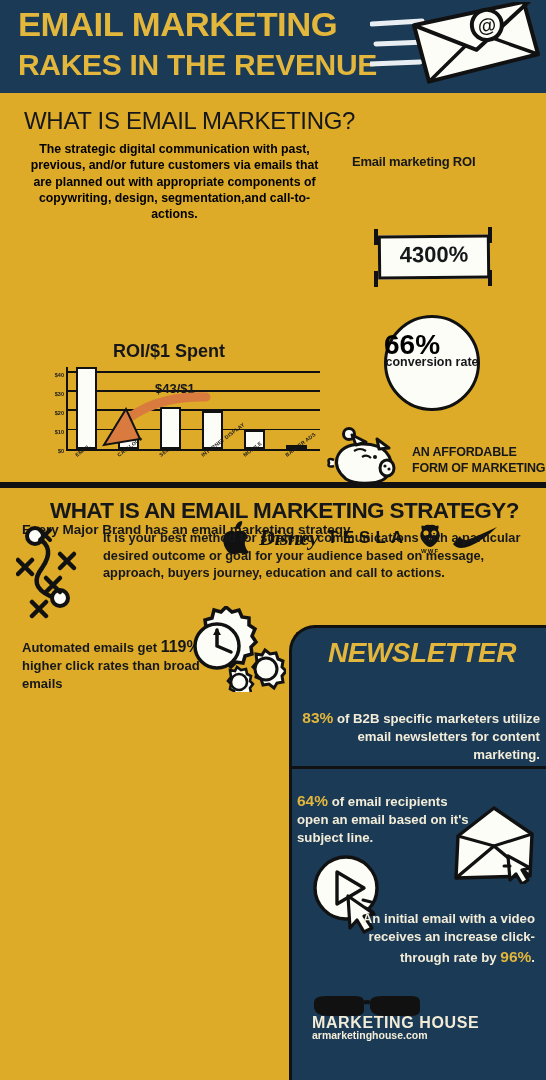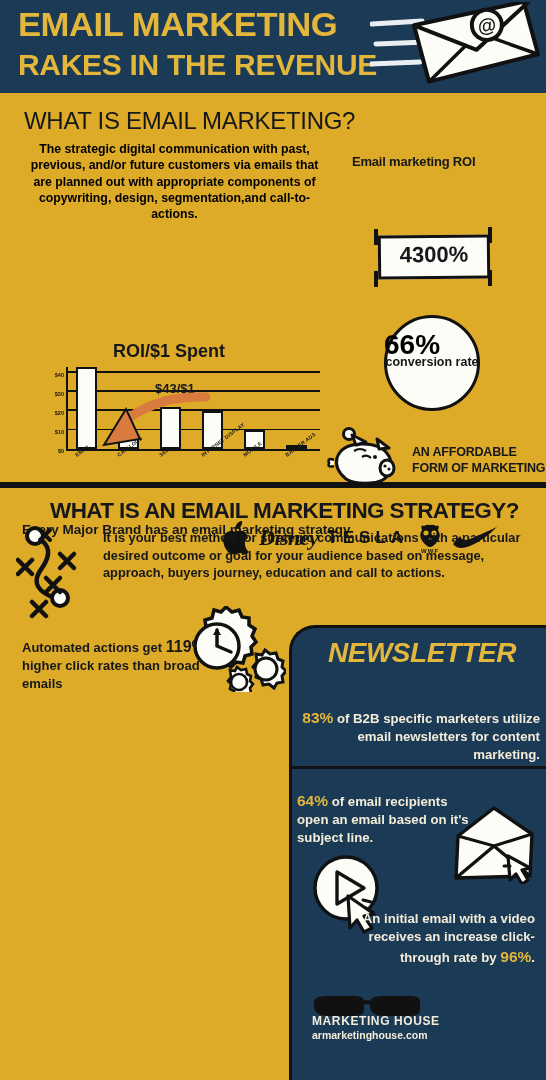--- a/index.html
+++ b/index.html
@@ -197,21 +197,21 @@
   .n96 {
     position: absolute; left: 330px; top: 910px; width: 205px;
     text-align: right; font-size: 13.2px; font-weight: bold; color: #f2ecd8; line-height: 1.36;
   }
   .env-cursor { position: absolute; left: 450px; top: 806px; }
   .play-cursor { position: absolute; left: 306px; top: 850px; }
 
   .logo-wrap { position: absolute; left: 312px; top: 994px; }
   .logo-name {
     position: absolute; left: 312px; top: 1014px;
-    font-size: 12px; font-weight: bold; color: #f2ecd8;
+    font-size: 16px; font-weight: bold; color: #f2ecd8;
     letter-spacing: 0.6px; text-transform: uppercase;
   }
   .logo-url {
     position: absolute; left: 312px; top: 1029px;
     font-size: 10.5px; font-weight: bold; color: #f2ecd8;
   }
 </style>
 </head>
 <body>
 
@@ -342,21 +342,21 @@
       <path d="M24 6 L34 16 M34 6 L24 16" stroke="#111" stroke-width="4" stroke-linecap="round"></path>
       <g stroke="#111" stroke-width="4.5" stroke-linecap="round">
         <path d="M2 36 L16 50 M16 36 L2 50"></path>
         <path d="M44 30 L58 44 M58 30 L44 44"></path>
         <path d="M30 54 L44 68 M44 54 L30 68"></path>
         <path d="M16 78 L30 92 M30 78 L16 92"></path>
       </g>
     </svg>
 
     <div class="stat-auto">
-      <span>Automated actions get </span><b>119%</b><span> higher click rates than broad emails</span>
+      <span>Automated emails get </span><b>119%</b><span> higher click rates than broad emails</span>
     </div>
 
     <svg class="gears1" width="118" height="86" viewBox="0 0 118 86">
       <g fill="#fdfdf8" stroke="#111" stroke-width="3.5">
         <path d="M46 4 l7 2 5-5 6 5 7-2 3 7 7 1 0 7 6 4 -3 7 4 6 -5 5 1 7 -7 2 -2 7 -7 -1 -5 5 -6 -5 -7 2 -3 -7 -7 -1 0 -7 -6 -4 3 -7 -4 -6 5 -5 -1 -7 7 -2 Z"></path>
         <circle cx="49" cy="40" r="22"></circle>
       </g>
       <path d="M49 40 L49 24 M49 40 L63 46" fill="none" stroke="#111" stroke-width="3.5" stroke-linecap="round"></path>
       <path d="M45 29 L49 22 L53 29 Z" fill="#111"></path>
       <g fill="#fdfdf8" stroke="#111" stroke-width="3">

